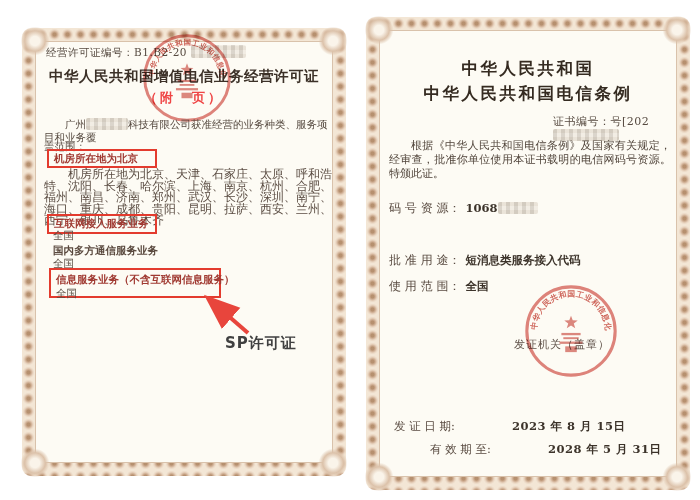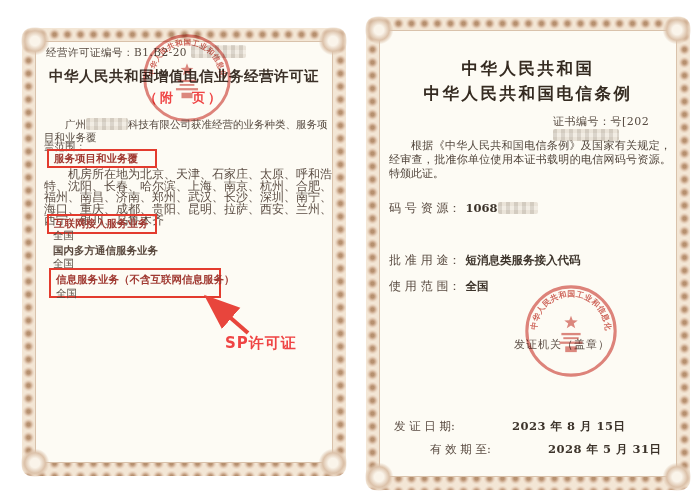--- a/index.html
+++ b/index.html
@@ -22,21 +22,21 @@
   
   .lic-line{font-size:10.5px;color:#564a40;letter-spacing:.5px;}
   .l-title{width:100%;text-align:center;font-size:14.5px;font-weight:bold;color:#3c3128;letter-spacing:.5px;}
   .l-sub{width:100%;text-align:center;font-size:13px;font-weight:bold;color:#ef4444;letter-spacing:3px;}
   .body-s{font-size:10.5px;line-height:13px;color:#564a40;}
   .cities{font-size:12px;line-height:11.5px;color:#5a4c42;text-align:justify;}
   .redbox{border:2px solid #e33b2e;box-sizing:border-box;display:flex;align-items:center;padding-left:5px;background:rgba(255,255,255,0);}
   .svc-red{font-size:10.5px;font-weight:bold;color:#a03a32;white-space:nowrap;}
   .svc-dark{font-size:10.5px;font-weight:bold;color:#5a493e;}
   .scope{font-size:10.5px;color:#564a40;}
-  .sp-note{font-size:15px;font-weight:bold;color:#ef4444;letter-spacing:1px;font-family:"DejaVu Sans","Liberation Sans",sans-serif;}
+  .sp-note{font-size:15px;font-weight:bold;color:#404040;letter-spacing:1px;font-family:"DejaVu Sans","Liberation Sans",sans-serif;}
   
   .r-title{width:100%;text-align:center;font-size:16.5px;font-weight:bold;color:#352b21;letter-spacing:2.5px;}
   .certno{font-size:11px;color:#564a40;letter-spacing:.5px;}
   .r-body{font-size:11px;line-height:14px;color:#50443a;text-align:justify;text-indent:2em;}
   .fld-label{font-size:12px;color:#5a4c42;}
   .fld-value{font-size:11.5px;font-weight:bold;color:#3c332a;}
   .issuer{font-size:11px;color:#5f5148;letter-spacing:1px;}
   .seal{mix-blend-mode:multiply;opacity:.85;}
   .date-label{font-size:11.5px;color:#5a4c42;}
   .date-value{font-size:11.5px;font-weight:bold;color:#3c332a;letter-spacing:.5px;}
@@ -75,21 +75,21 @@
           <rect x="44" y="66" width="12" height="6"></rect>
         </g>
       </svg>
 
       <div class="abs body-s" style="left:8px;top:76px;width:288px;text-indent:2em;">
         <span>广州</span><span class="mosaic" style="width:42px;height:12px;"></span><span>科技有限公司获准经营的业务种类、服务项目和业务覆</span>
       </div>
       <div class="abs body-s" style="left:8px;top:98px;">盖范围：</div>
 
       <div class="abs redbox" style="left:11px;top:107px;width:110px;height:19px;">
-        <span class="svc-red">服务项目和业务覆</span>
+        <span class="svc-red">机房所在地为北京</span>
       </div>
       <div class="abs cities" style="left:8px;top:127px;width:288px;text-indent:2em;">机房所在地为北京、天津、石家庄、太原、呼和浩特、沈阳、长春、哈尔滨、上海、南京、杭州、合肥、福州、南昌、济南、郑州、武汉、长沙、深圳、南宁、海口、重庆、成都、贵阳、昆明、拉萨、西安、兰州、西宁、银川、乌鲁木齐</div>
 
       <div class="abs redbox" style="left:11px;top:172px;width:110px;height:20px;">
         <span class="svc-red">互联网接入服务业务</span>
       </div>
       <div class="abs scope" style="left:17px;top:187px;">全国</div>
 
       <div class="abs svc-dark" style="left:17px;top:202px;">国内多方通信服务业务</div>
       <div class="abs scope" style="left:17px;top:215px;">全国</div>

